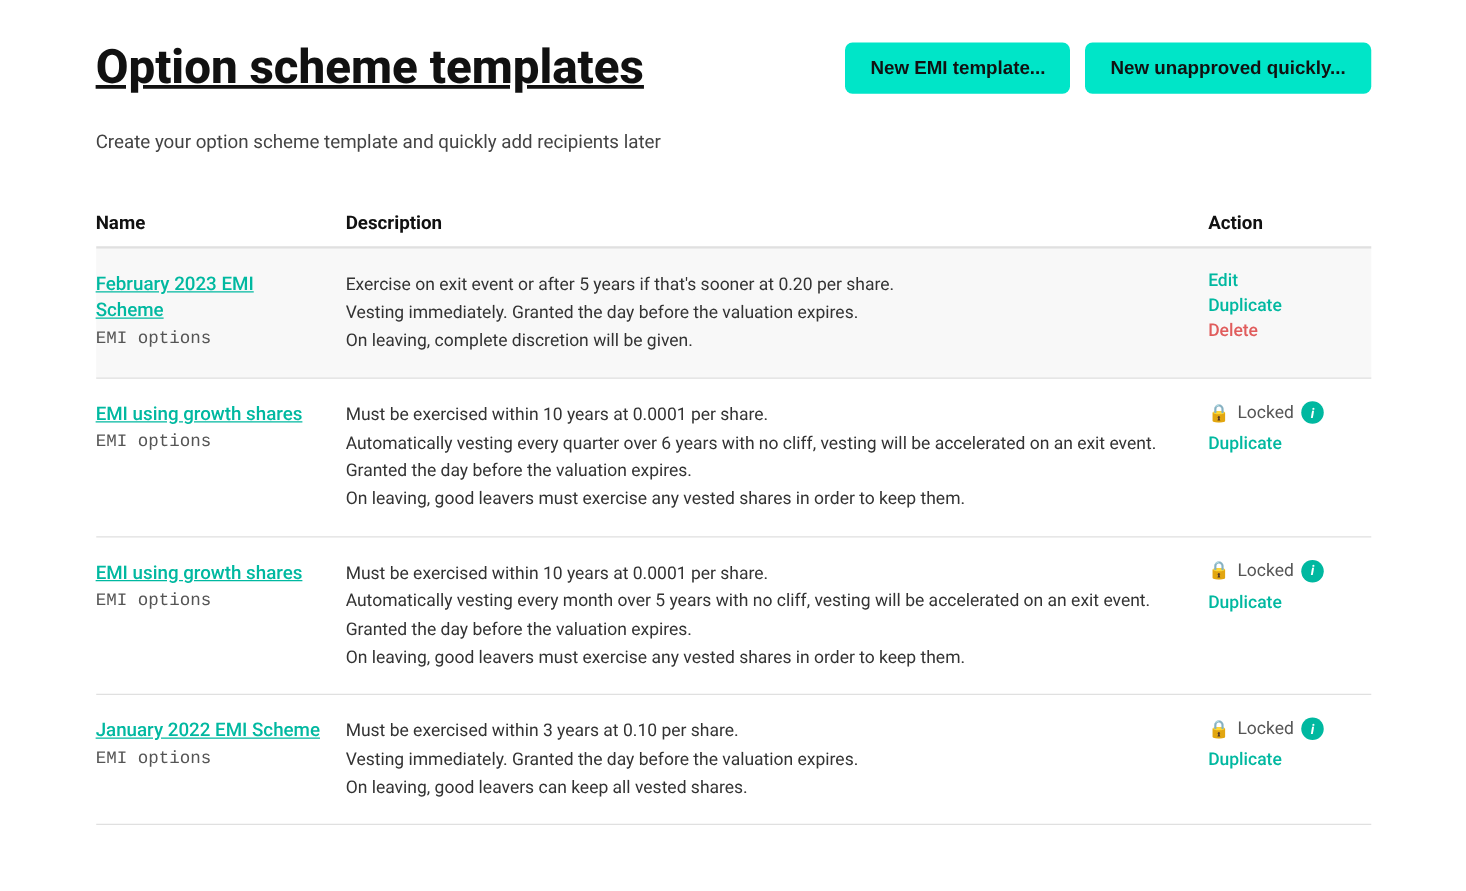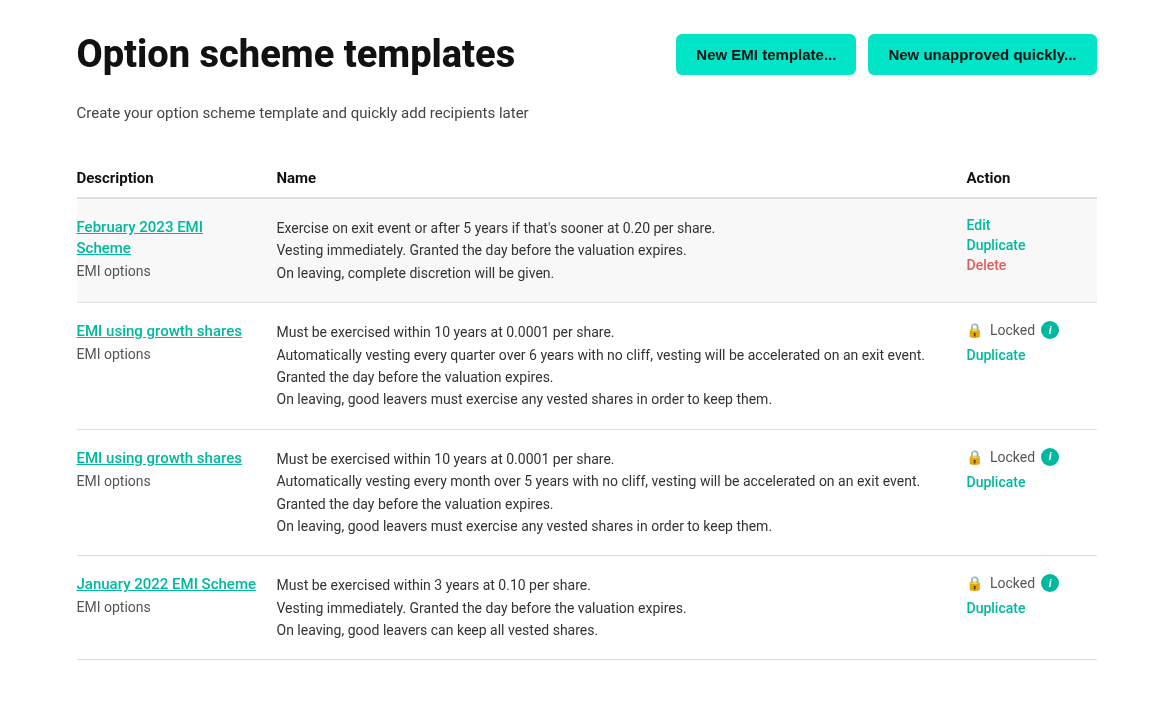--- a/index.html
+++ b/index.html
@@ -17,20 +17,21 @@
     .header {
       display: flex;
       align-items: center;
       justify-content: space-between;
       margin-bottom: 28px;
     }
     .page-title {
       font-size: 38px;
       font-weight: 800;
       color: #111;
+      text-decoration: underline;
     }
     .header-buttons {
       display: flex;
       gap: 12px;
     }
     .btn-teal {
       background: #00e5c8;
       color: #111;
       border: none;
       border-radius: 6px;
@@ -74,20 +75,21 @@
       text-decoration: underline;
       font-weight: 500;
       cursor: pointer;
       line-height: 1.4;
       display: block;
     }
     .row-type {
       color: #555;
       font-size: 14px;
       margin-top: 4px;
+      font-family: Liberation Mono, monospace;
     }
     .row-description {
       color: #333;
       font-size: 14px;
       line-height: 1.6;
       padding-right: 24px;
     }
     .row-action {
       display: flex;
       flex-direction: column;
@@ -141,22 +143,22 @@
     <div class="header-buttons">
       <button class="btn-teal">New EMI template...</button>
       <button class="btn-teal">New unapproved quickly...</button>
     </div>
   </div>
 
   <p class="subtitle">Create your option scheme template and quickly add recipients later</p>
 
   <div class="table-container">
     <div class="table-header">
+      <div class="table-header-cell">Name</div>
       <div class="table-header-cell">Description</div>
-      <div class="table-header-cell">Name</div>
       <div class="table-header-cell">Action</div>
     </div>
 
     <div class="table-row row-first">
       <div class="row-name">
         <a class="row-name-link">February 2023 EMI Scheme</a>
         <div class="row-type">EMI options</div>
       </div>
       <div class="row-description">
         Exercise on exit event or after 5 years if that's sooner at 0.20 per share.<br>

